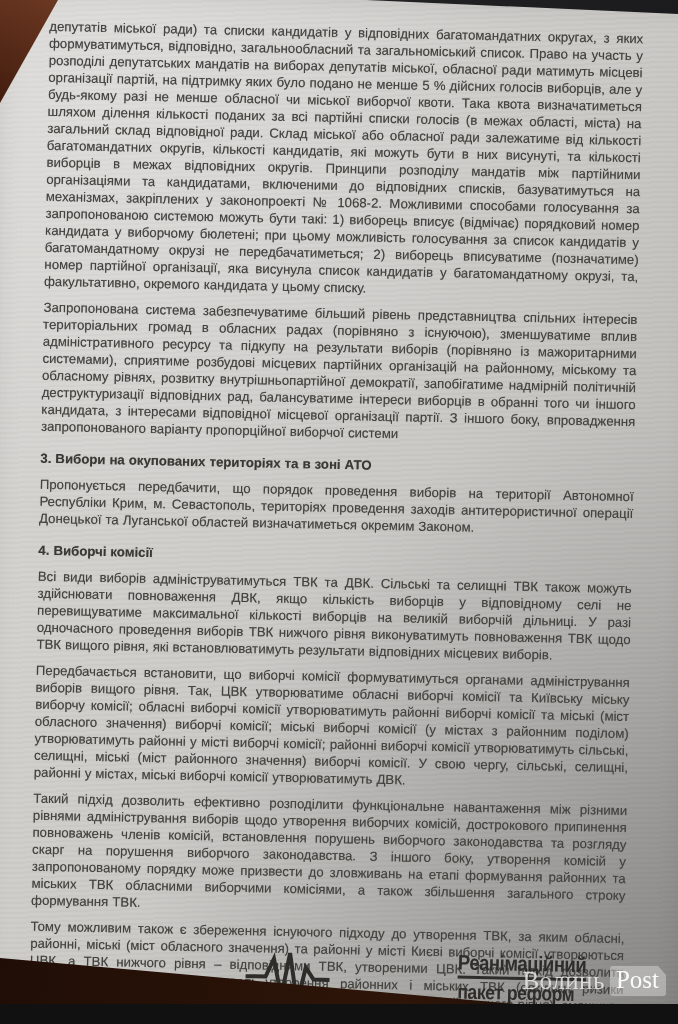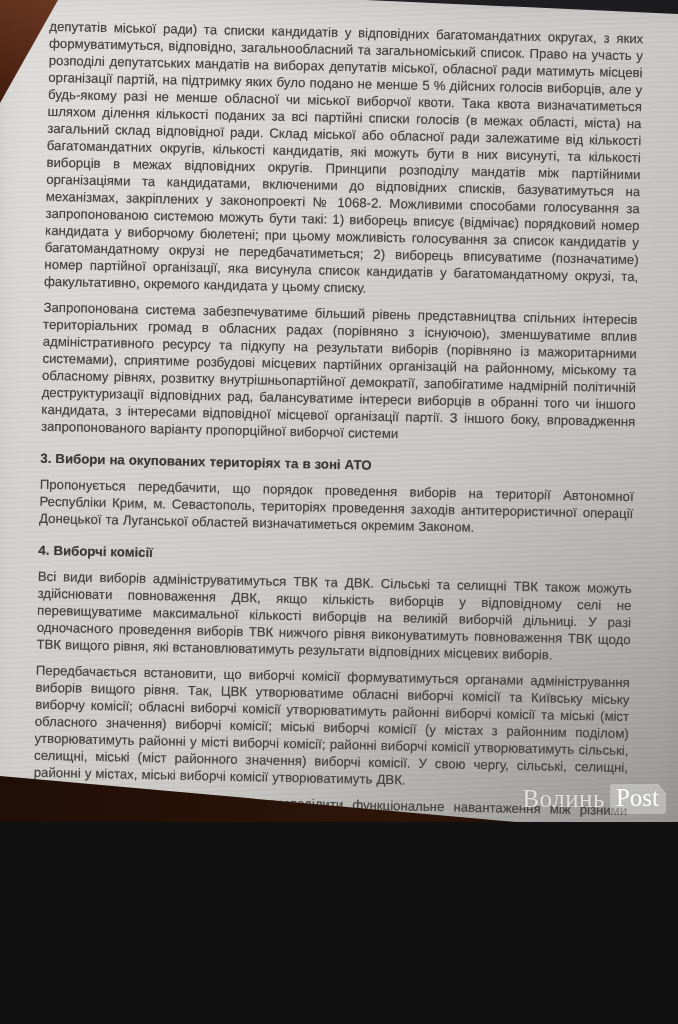--- a/index.html
+++ b/index.html
@@ -1,17 +1,17 @@
 <!DOCTYPE html>
 <html><head>
 <meta charset="utf-8">
 <style>
   html,body{margin:0;padding:0;background:#111;}
   .photo{
-    position:relative;width:678px;height:822px;overflow:hidden;
+    position:relative;width:678px;height:1004px;overflow:hidden;
     background:linear-gradient(200deg,#6a3723,#471f10);
     font-family:"Liberation Sans",sans-serif;
   }
   
   .paper{
     position:absolute;left:-28px;top:-20px;width:740px;height:1060px;
     background:linear-gradient(118deg,#d8d7d4 0%,#d2d1ce 30%,#c9c8c5 55%,#bbbab7 78%,#a5a4a2 100%);
     transform:rotate(1.2deg);
     box-shadow:0 0 40px rgba(0,0,0,.35) inset;
   }

